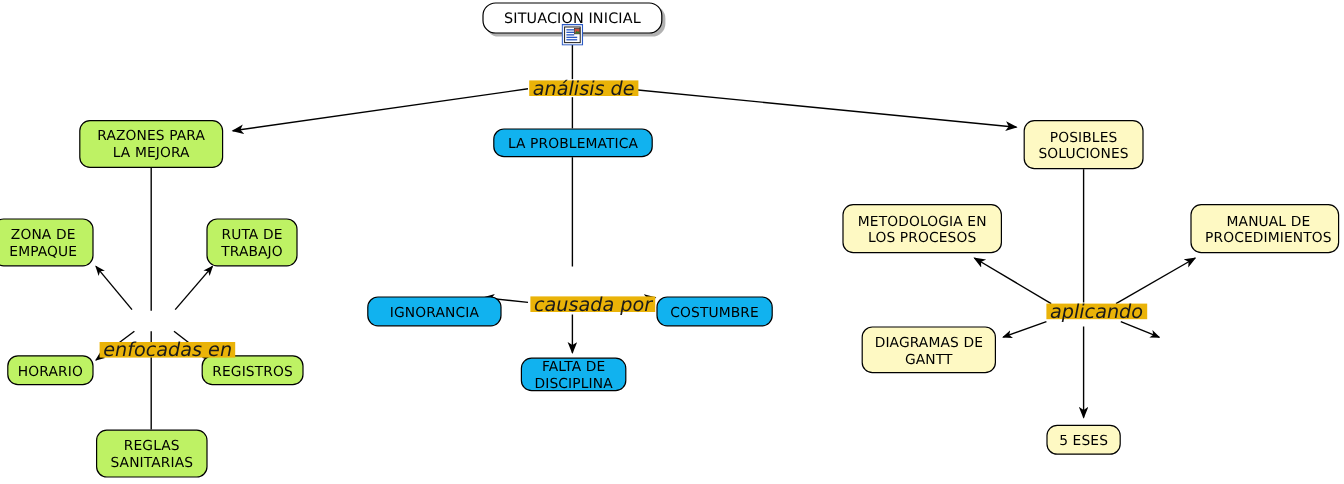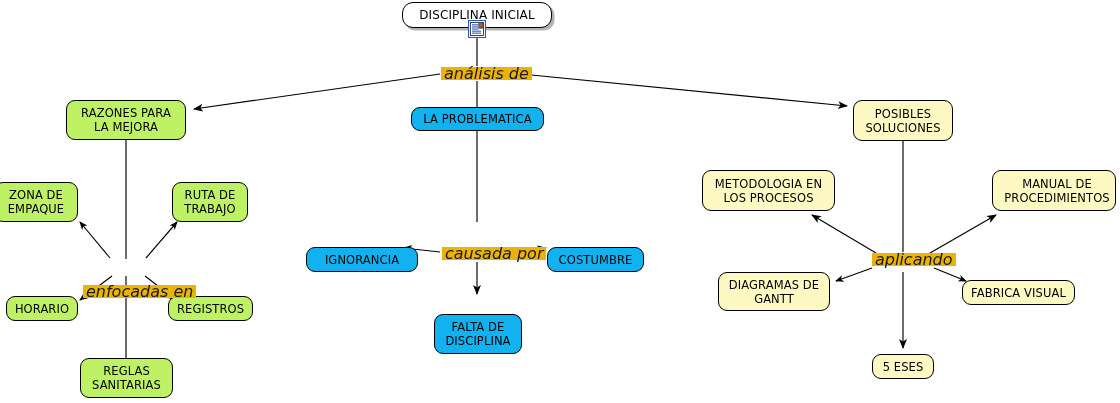--- a/index.html
+++ b/index.html
@@ -124,21 +124,21 @@
       <path d="M930,253 L996,215" marker-end="url(#ah)"></path>
 
       <path d="M872,268 L836,281" marker-end="url(#ahS)"></path>
 
       <path d="M934,268 L966,281" marker-end="url(#ahS)"></path>
 
       <path d="M903,272 L903,348" marker-end="url(#ah)"></path>
     </g>
   </svg>
 
-  <div class="node root" style="left:402px; top:2px; width:150px; height:26px;">DISCIPLINA INICIAL</div>
+  <div class="node root" style="left:402px; top:2px; width:150px; height:26px;">SITUACION INICIAL</div>
 
   <svg class="doc-icon" style="left:468px; top:20px;" viewBox="0 0 18 18">
     <rect x="0.5" y="0.5" width="17" height="17" fill="#eef2fa" stroke="#2b59c3" stroke-width="1"></rect>
     <rect x="2.5" y="2.5" width="13" height="13" fill="#ffffff" stroke="#1a1a1a" stroke-width="0.8"></rect>
     <rect x="4" y="4.3" width="6.5" height="1.1" fill="#2b59c3"></rect>
     <rect x="4" y="6.4" width="6.5" height="1.1" fill="#2b59c3"></rect>
     <rect x="4" y="8.5" width="6.5" height="1.1" fill="#2b59c3"></rect>
     <rect x="4" y="10.6" width="9" height="1.1" fill="#2b59c3"></rect>
     <rect x="4" y="12.6" width="9" height="1.1" fill="#2b59c3"></rect>
     <rect x="10.8" y="3.6" width="4.3" height="4.6" fill="#d14b3a" stroke="#333333" stroke-width="0.6"></rect>
@@ -171,29 +171,28 @@
 
   <div class="node magenta" style="left:168px; top:296px; width:85px; height:25px;">REGISTROS</div>
 
   <div class="node magenta" style="left:80px; top:358px; width:93px; height:40px;">REGLAS
 SANITARIAS</div>
 
   <div class="node cyan" style="left:306px; top:247px; width:112px; height:25px;">IGNORANCIA</div>
 
   <div class="node cyan" style="left:547px; top:247px; width:97px; height:25px;">COSTUMBRE</div>
 
-  <div class="node cyan" style="left:434px; top:314px; width:88px; height:40px;">FALTA DE
+  <div class="node cyan" style="left:434px; top:298px; width:88px; height:28px;">FALTA DE
 DISCIPLINA</div>
 
   <div class="node green" style="left:702px; top:170px; width:133px; height:41px;">METODOLOGIA EN
 LOS PROCESOS</div>
 
   <div class="node green" style="left:992px; top:170px; width:124px; height:41px;padding-left:12px;">MANUAL DE
 PROCEDIMIENTOS</div>
 
   <div class="node green" style="left:718px; top:272px; width:112px; height:39px;">DIAGRAMAS DE
 GANTT</div>
 
-  <div class="node green" style="left:962px; top:280px; width:113px; height:25px;">FABRICA VISUAL</div>
 
   <div class="node green" style="left:872px; top:354px; width:62px; height:25px;">5 ESES</div>
 
 </div>
 
 </body></html>

